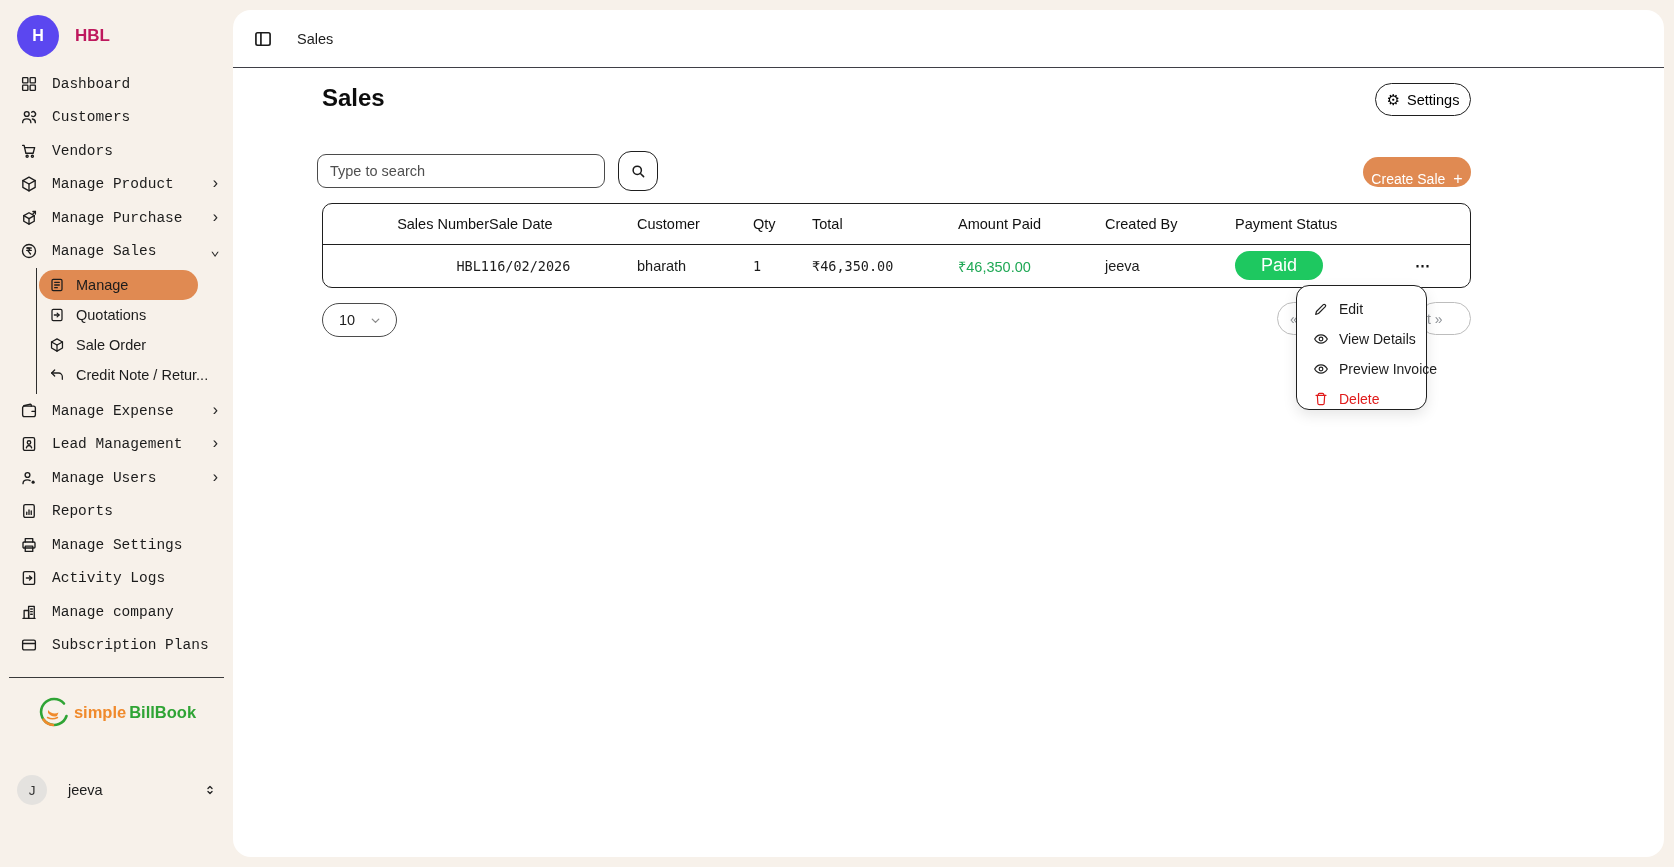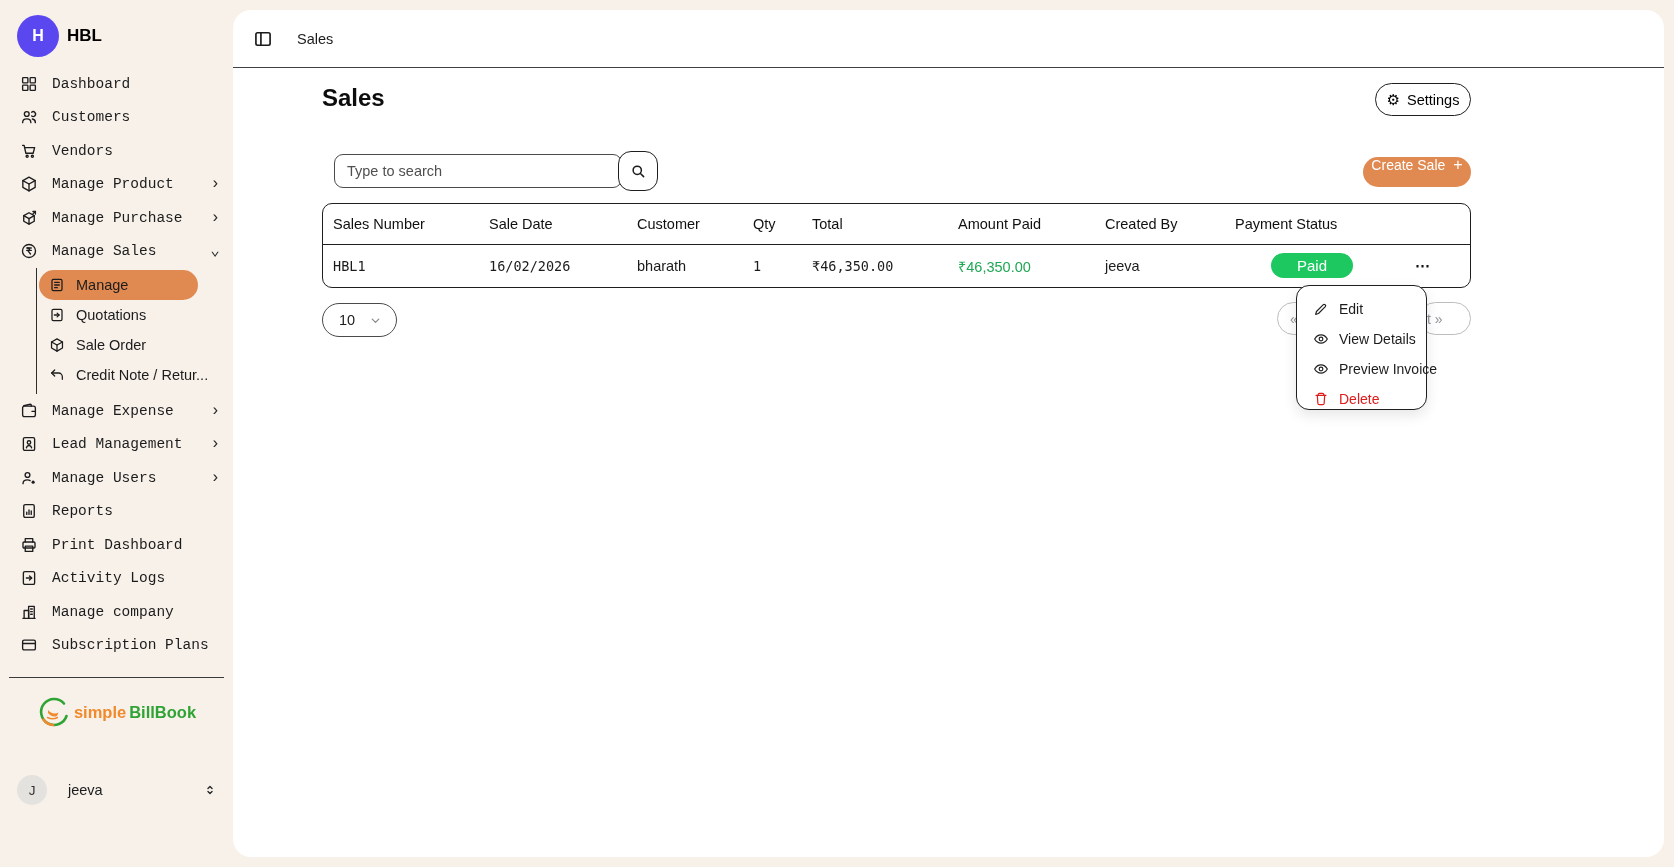--- a/index.html
+++ b/index.html
@@ -14,21 +14,21 @@
 
   
   .sidebar { position:absolute; left:0; top:0; width:233px; height:867px; }
   .side-head { display:flex; align-items:center; padding:15px 0 6px 17px; }
   .avatar-h {
     width:42px; height:42px; border-radius:50%;
     background:var(--brand-purple,#5b47f0); color:#fff;
     display:flex; align-items:center; justify-content:center;
     font-weight:700; font-size:16px;
   }
-  .company-name { margin-left:8px; font-weight:700; font-size:17px; color:#000000; }
+  .company-name { margin-left:16px; font-weight:700; font-size:17px; color:#be185d; }
   .nav { margin-top:4px; }
   .nav-item { display:flex; align-items:center; height:33.5px; padding:0 13px 0 20px; cursor:pointer;font-family:Liberation Mono, monospace; }
   .nav-ic { width:18px; height:18px; margin-right:14px; color:#1d1d1d; flex:0 0 auto; }
   .nav-label { white-space:nowrap; }
   .nav-chevron { margin-left:auto; font-size:16px; color:#2b2b2b; line-height:1; }
   .sub-block { margin-left:36px; border-left:1.5px solid #2e2e2e; padding:2px 0 4px 0; }
   .sub-item { display:flex; align-items:center; height:30px; width:159px; margin-left:2px; padding:0 10px; border-radius:999px; cursor:pointer; }
   .sub-item .nav-ic { width:16px; height:16px; margin-right:11px; }
   .sub-item.active { background:var(--accent-orange,#e08a52); }
   .side-divider { border-top:1px solid #3a3a3a; margin:15px 9px 0 9px; }
@@ -57,54 +57,54 @@
 
   .settings-btn {
     position:absolute; left:1142px; top:73px; width:96px; height:33px;
     border:1.5px solid #1f1f1f; border-radius:18px; background:#fff;
     display:flex; align-items:center; justify-content:center; gap:7px;
     font-size:14.5px; cursor:pointer;
   }
   .gear-glyph { font-size:15px; line-height:1; }
 
   .search-input {
-    position:absolute; left:101px; top:144px; width:288px; height:34px;
+    position:absolute; left:84px; top:144px; width:288px; height:34px;
     border:1px solid #4b4b4b; border-radius:9px; padding:0 12px;
     font-family:"Liberation Sans",sans-serif; font-size:14.5px; color:#1c1c1c; background:#fff; outline:none;
   }
   .search-input::placeholder { color:#4f4f4f; }
   .search-btn {
     position:absolute; left:385px; top:141px; width:40px; height:40px;
     border:1.5px solid #1f1f1f; border-radius:13px; background:#fff;
     display:flex; align-items:center; justify-content:center; cursor:pointer;
   }
   .create-btn {
     position:absolute; left:1130px; top:147px; width:108px; height:30px;
     background:var(--accent-orange,#e08a52); color:#fff; border:none; border-radius:999px;
-    display:flex; align-items:flex-start; justify-content:center; gap:8px;
+    display:flex; align-items:flex-end; justify-content:center; gap:8px;
     font-size:14px; cursor:pointer; font-family:"Liberation Sans",sans-serif;
   }
   .create-plus { font-size:16px; line-height:1; }
 
   
   .sales-table-wrap {
     position:absolute; left:89px; top:193px; width:1149px;
     border:1px solid #1f1f1f; border-radius:10px; overflow:hidden; background:#fff;
   }
   table { border-collapse:collapse; width:100%; table-layout:fixed; }
   th { height:40px; text-align:left; font-weight:400; font-size:14.5px; color:#111;
        border-bottom:1px solid #1f1f1f; }
   td { height:43px; font-size:14.5px; vertical-align:middle; }
-  th:first-child, td:first-child { padding-left:10px; }
+  th:first-child, td:first-child { padding-left:10px;text-align:right; }
   .mono { font-family:"DejaVu Sans Mono",monospace; font-size:13.5px; }
   .cell-bold { font-weight:400; }
   .cell-green { color:var(--amount-green,#1fa855); }
   .paid-badge {
     display:inline-block; background:var(--paid-green,#1ec860); color:#fff;
-    font-size:15px; padding:4px 26px; border-radius:999px;margin-left:36px;
+    font-size:18px; padding:4px 26px; border-radius:999px;
   }
   .row-actions { font-weight:700; font-size:15px; letter-spacing:1px; cursor:pointer; color:#111; }
 
   
   .page-size {
     position:absolute; left:89px; top:293px; width:75px; height:34px;
     border:1px solid #4b4b4b; border-radius:17px; background:#fff;
     display:flex; align-items:center; padding:0 12px 0 16px; gap:14px;
     font-size:14.5px; cursor:pointer;
   }
@@ -296,21 +296,21 @@
       <span class="nav-label">Reports</span>
     </div>
     <div class="nav-item">
       <span class="nav-ic">
           <svg viewBox="0 0 24 24" fill="none" stroke="currentColor" stroke-width="1.8" stroke-linecap="round" stroke-linejoin="round">
             <path d="M7 8V3.5h10V8"></path>
             <rect x="4" y="8" width="16" height="8" rx="1.5"></rect>
             <rect x="7" y="13.5" width="10" height="7"></rect>
           </svg>
         </span>
-      <span class="nav-label">Print Dashboard</span>
+      <span class="nav-label">Manage Settings</span>
     </div>
     <div class="nav-item">
       <span class="nav-ic">
           <svg viewBox="0 0 24 24" fill="none" stroke="currentColor" stroke-width="1.8" stroke-linecap="round" stroke-linejoin="round">
             <rect x="4.5" y="3.5" width="15" height="17" rx="2"></rect>
             <path d="M8.5 12h7"></path>
             <path d="M12.7 9.2l2.8 2.8-2.8 2.8"></path>
           </svg>
         </span>
       <span class="nav-label">Activity Logs</span>

